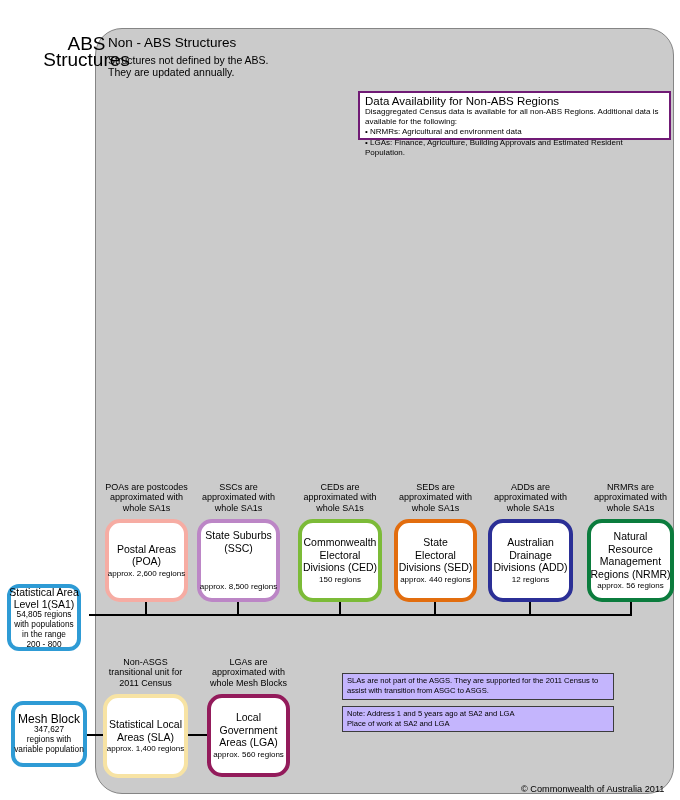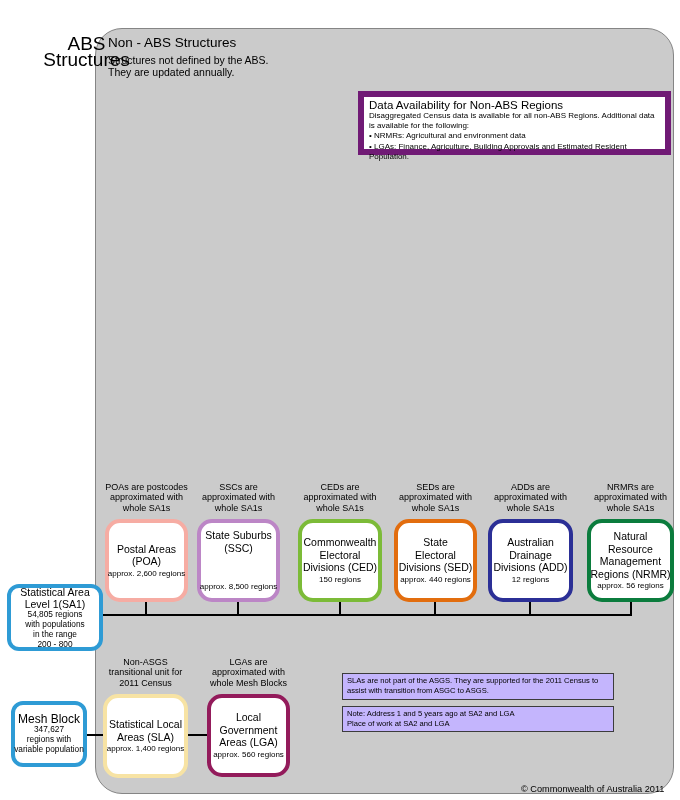--- a/index.html
+++ b/index.html
@@ -2,21 +2,21 @@
 <html><head>
 <meta charset="utf-8">
 <style>
   html,body{margin:0;padding:0;}
   body{width:680px;height:800px;background:#fff;font-family:"Liberation Sans",sans-serif;color:#000;position:relative;overflow:hidden;}
   .abs{position:absolute;}
   #panel{left:95px;top:28px;width:579px;height:766px;background:#cbcbcb;border:1px solid #858585;border-radius:27px;box-sizing:border-box;}
   #abs-label{left:0;top:36px;width:93px;text-align:center;font-size:19px;line-height:16px;white-space:pre-line;padding-left:40px;}
   #panel-title{left:108px;top:35px;font-size:13.5px;}
   #panel-sub{left:108px;top:54px;font-size:10.5px;line-height:12px;white-space:pre-line;}
-  #avail{left:358px;top:91px;width:313px;height:64px;background:#fff;border:6px solid #701a75;box-sizing:border-box;padding:2px 5px;}
+  #avail{left:358px;top:91px;width:313px;height:49px;background:#fff;border:2px solid #701a75;box-sizing:border-box;padding:2px 5px;}
   #avail-title{font-size:11.5px;}
   #avail-body{font-size:8px;line-height:10.2px;white-space:pre-line;}
   .caption{font-size:9px;line-height:10.5px;text-align:center;white-space:pre-line;height:33px;display:flex;flex-direction:column;justify-content:flex-end;margin-bottom:6px;}
   .sbox{box-sizing:border-box;border:4px solid #000;border-radius:15px;background:#fff;display:flex;flex-direction:column;justify-content:center;align-items:center;text-align:center;height:83px;}
   .sbox-title{font-size:10.5px;line-height:12.5px;white-space:pre;}
   .sbox-detail{font-size:8px;line-height:10px;margin-top:1px;white-space:nowrap;}
   .col{position:absolute;top:480px;}
   .line{position:absolute;background:#000;}
   .bluebox{box-sizing:border-box;border:4px solid #2E9BD5;border-radius:12px;background:#fff;display:flex;flex-direction:column;justify-content:center;align-items:center;text-align:center;}
   .bb-title{font-size:10.5px;line-height:12.3px;white-space:pre;}
@@ -110,21 +110,21 @@
 </div>
 
 <div class="line" style="left:89px;top:614px;width:543px;height:2px"></div>
 <div class="line" style="left:145px;top:602px;width:2px;height:13px"></div>
 <div class="line" style="left:237px;top:602px;width:2px;height:13px"></div>
 <div class="line" style="left:339px;top:602px;width:2px;height:13px"></div>
 <div class="line" style="left:434px;top:602px;width:2px;height:13px"></div>
 <div class="line" style="left:529px;top:602px;width:2px;height:13px"></div>
 <div class="line" style="left:630px;top:602px;width:2px;height:13px"></div>
 
-<div class="abs bluebox" style="left:7px;top:584px;width:96px;height:67px">
+<div class="abs bluebox" style="left:7px;top:584px;width:74px;height:67px">
   <div class="bb-title">Statistical Area
 Level 1(SA1)</div>
   <div class="bb-detail">54,805 regions
 with populations
 in the range
 200 - 800</div>
 </div>
 
 <div class="abs bluebox" style="left:11px;top:701px;width:76px;height:66px">
   <div class="bb-title" style="font-size:12px">Mesh Block</div>

